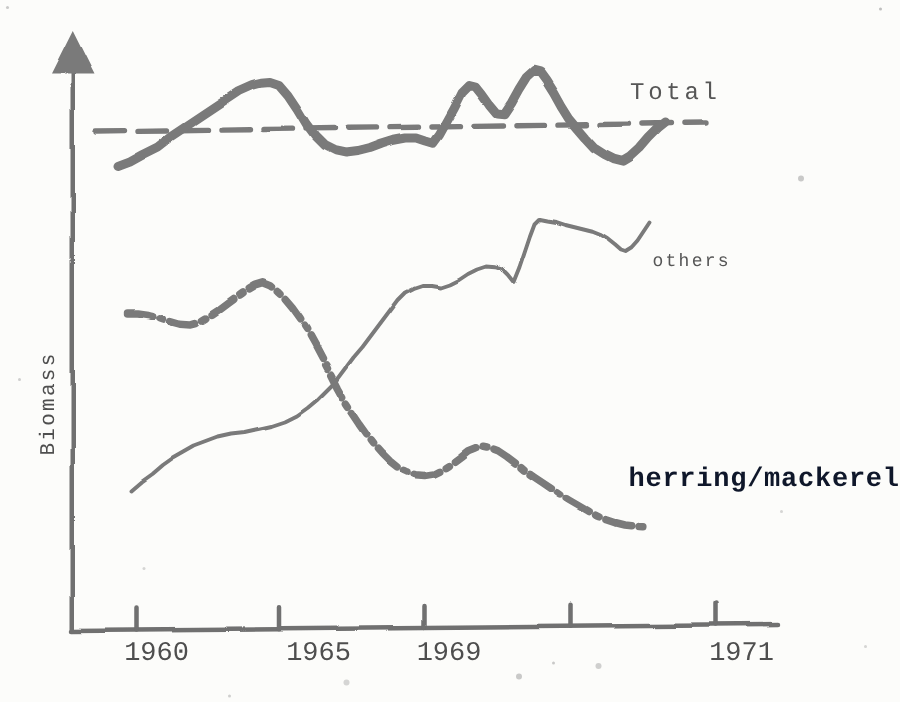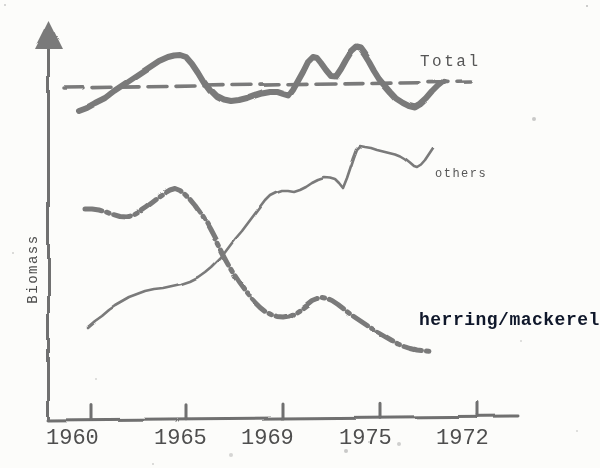--- a/index.html
+++ b/index.html
@@ -19,22 +19,22 @@
   .others  { stroke-width: 2.6; }
   .herring { stroke-width: 5; stroke-dasharray: 17 5 2.5 5; }
   .lbl { position: absolute; color: #565656; white-space: nowrap; }
   .total-lbl   { left: 420px; top: 53px;  font-size: 16px; letter-spacing: 2.5px; }
   .others-lbl  { left: 435px; top: 167px; font-size: 12px; letter-spacing: 1.5px; }
   .herring-lbl { left: 409px; top: 310px; font-size: 18px; font-weight: bold;
                  color: #0f172a; letter-spacing: 0.5px; margin-left: 10px; }
   .ylabel { left: -23px; top: 261px; width: 112px; height: 16px; text-align: center;
             transform: rotate(-90deg); font-size: 14px; letter-spacing: 1.5px;
             color: #4f4f4f; }
-  .xtick { position: absolute; top: 426px; width: 80px; text-align: left;
-           font-size: 22px; color: #4e4e4e; }
+  .xtick { position: absolute; top: 426px; width: 80px; text-align: right;
+           font-size: 18px; color: #4e4e4e; }
   .xt0 { left: 46px; }  .xt1 { left: 154px; } .xt2 { left: 241px; }
   .xt3 { left: 339px; } .xt4 { left: 436px; }
   
   .speckles { position: absolute; left: 0; top: 0; width: 2px; height: 2px;
     border-radius: 50%; background: transparent;
     box-shadow:
       533px 118px 0 1px rgba(140,140,140,.45),
       586px  5px  0 0   rgba(140,140,140,.55),
       345px 450px 0 1px rgba(140,140,140,.45),
       398px 443px 0 1px rgba(140,140,140,.40),
@@ -73,17 +73,16 @@
 
   <div class="lbl ylabel">Biomass</div>
 
   <div class="lbl total-lbl">Total</div>
   <div class="lbl others-lbl">others</div>
   <div class="lbl herring-lbl">herring/mackerel</div>
 
   <div class="xtick xt0">1960</div>
   <div class="xtick xt1">1965</div>
   <div class="xtick xt2">1969</div>
-  <div class="xtick xt3">1975</div>
-  <div class="xtick xt4">1972</div>
+  <div class="xtick xt4">1971</div>
 
   <div class="speckles"></div>
 </div>
 
 </body></html>

